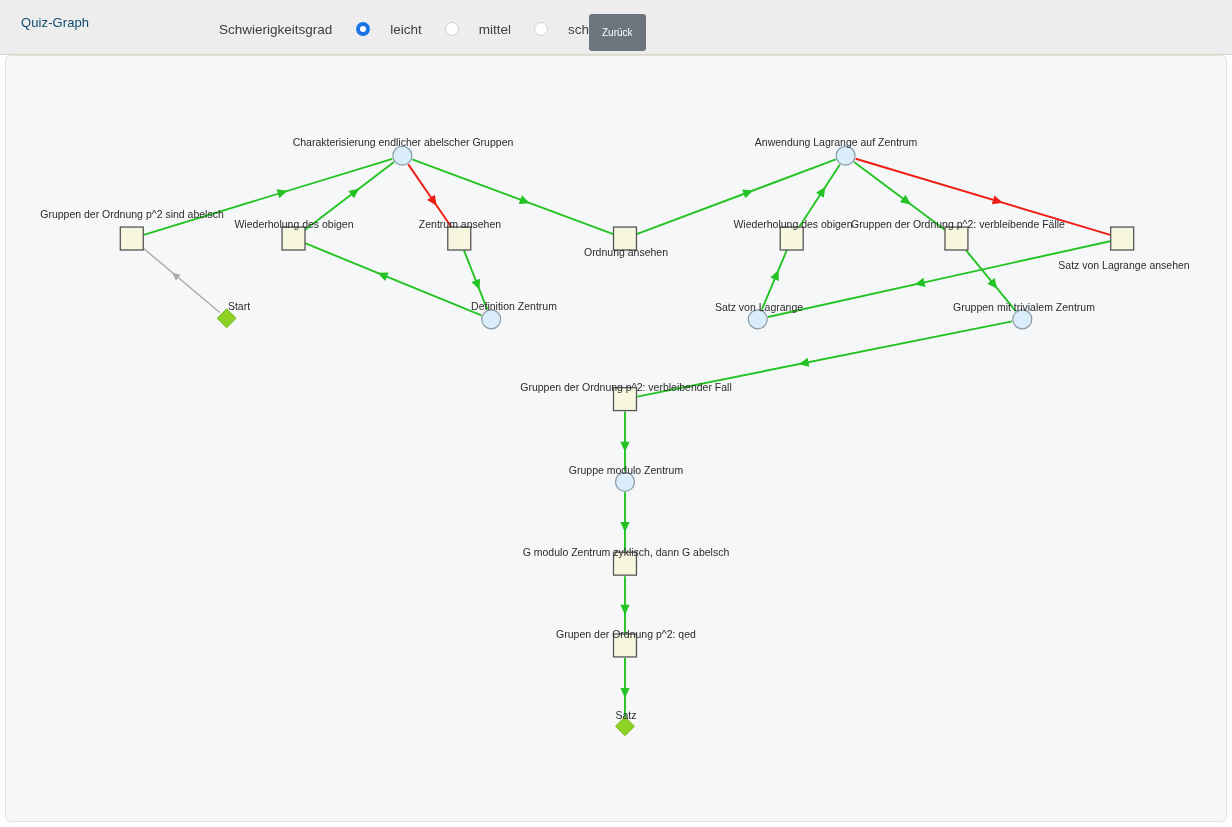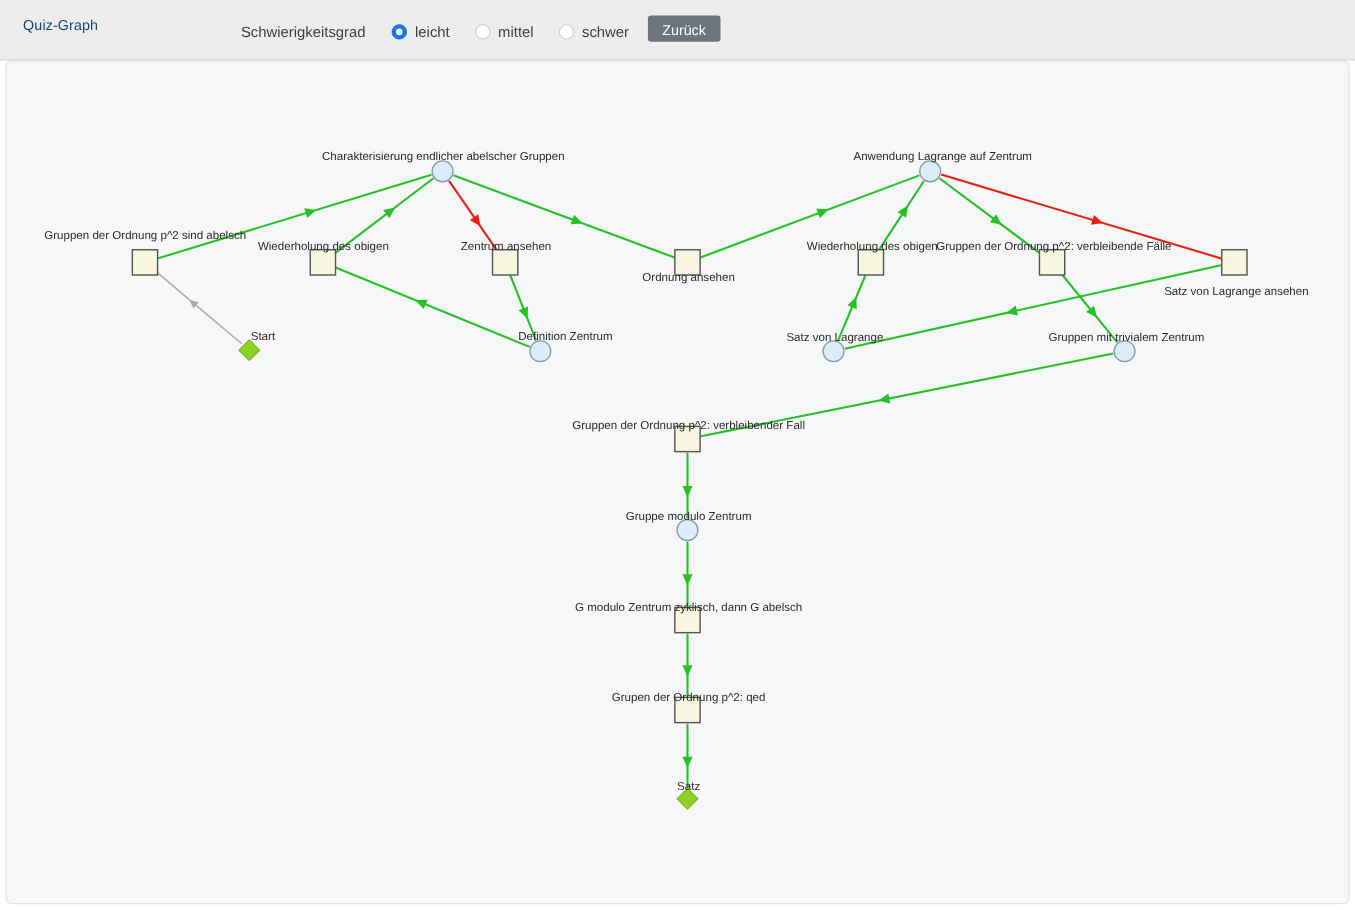--- a/index.html
+++ b/index.html
@@ -46,21 +46,21 @@
   }
   #difficulty-label {
     font-size: 13.5px;
     color: #3c4043;
     white-space: nowrap;
     margin-right: 24px;
   }
   .radio-option {
     display: flex;
     align-items: center;
-    gap: 7px;
+    gap: 20px;
     margin-right: 23px;
     cursor: pointer;
     user-select: none;
   }
   .radio-dot {
     width: 14px;
     height: 14px;
     border-radius: 50%;
     box-sizing: border-box;
     border: 1.5px solid #cfcfcf;
@@ -74,25 +74,25 @@
   }
   .radio-text {
     font-size: 13.5px;
     color: #3c4043;
     white-space: nowrap;
   }
   #back-button {
     position: absolute;
     left: 589px;
     top: 14px;
-    height: 24px;
+    height: 37px;
     padding: 0 13px;
     background: #6c757d;
     color: #ffffff;
-    font-size: 13px;
+    font-size: 10px;
     border: none;
     border-radius: 3px;
     cursor: pointer;
     line-height: 27px;
     font-family: "Liberation Sans", sans-serif;
   }
 
   
   #graph-canvas {
     position: absolute;
@@ -212,21 +212,21 @@
         <polygon points="620,662.5 629.5,672 620,681.5 610.5,672" fill="#8cd124" stroke="#7ab81e" stroke-width="1"></polygon>
       </svg>
     <div id="nodes-layer">
         <div class="node-label" style="left: 221px; top: 244px; margin-left: 12px;">Start</div>
         <div class="node-label" style="left: 126px; top: 152px;">Gruppen der Ordnung p^2 sind abelsch</div>
         <div class="node-label" style="left: 397px; top: 80px;">Charakterisierung endlicher abelscher Gruppen</div>
         <div class="node-label" style="left: 288px; top: 162px;">Wiederholung des obigen</div>
         <div class="node-label" style="left: 454px; top: 162px;">Zentrum ansehen</div>
         <div class="node-label" style="left: 486px; top: 244px; padding-left: 44px;">Definition Zentrum</div>
         <div class="node-label" style="left: 620px; top: 162px; margin-top: 28px;">Ordnung ansehen</div>
-        <div class="node-label" style="left: 851px; top: 80px;">Anwendung Lagrange auf Zentrum</div>
+        <div class="node-label" style="left: 830px; top: 80px;">Anwendung Lagrange auf Zentrum</div>
         <div class="node-label" style="left: 787px; top: 162px;">Wiederholung des obigen</div>
         <div class="node-label" style="left: 952px; top: 162px;">Gruppen der Ordnung p^2: verbleibende Fälle</div>
         <div class="node-label" style="left: 1118px; top: 162px; margin-top: 41px;">Satz von Lagrange ansehen</div>
         <div class="node-label" style="left: 753px; top: 245px;">Satz von Lagrange</div>
         <div class="node-label" style="left: 1018px; top: 245px;">Gruppen mit trivialem Zentrum</div>
         <div class="node-label" style="left: 620px; top: 325px;">Gruppen der Ordnung p^2: verbleibender Fall</div>
         <div class="node-label" style="left: 620px; top: 408px;">Gruppe modulo Zentrum</div>
         <div class="node-label" style="left: 620px; top: 490px;">G modulo Zentrum zyklisch, dann G abelsch</div>
         <div class="node-label" style="left: 620px; top: 572px;">Grupen der Ordnung p^2: qed</div>
         <div class="node-label" style="left: 620px; top: 653px;">Satz</div>

